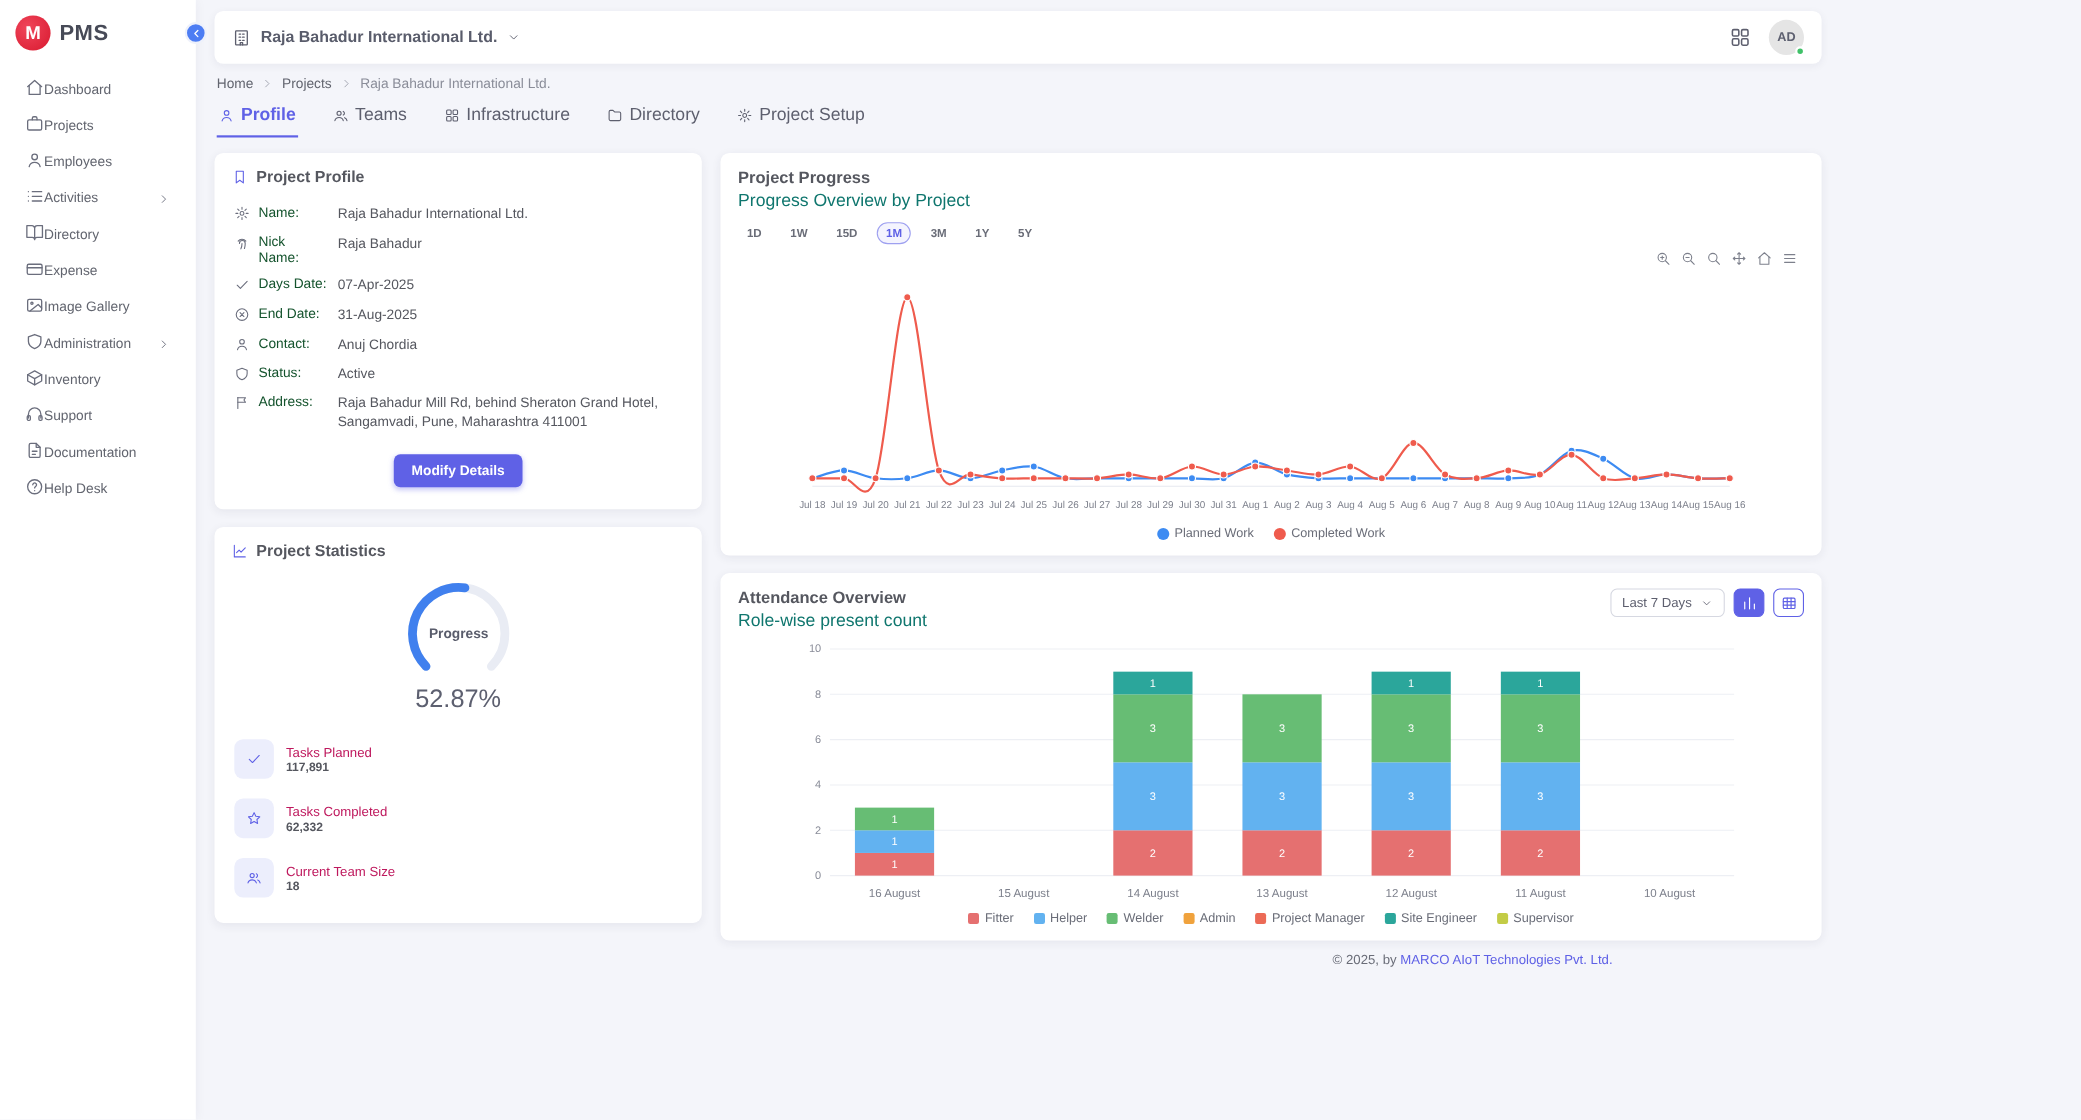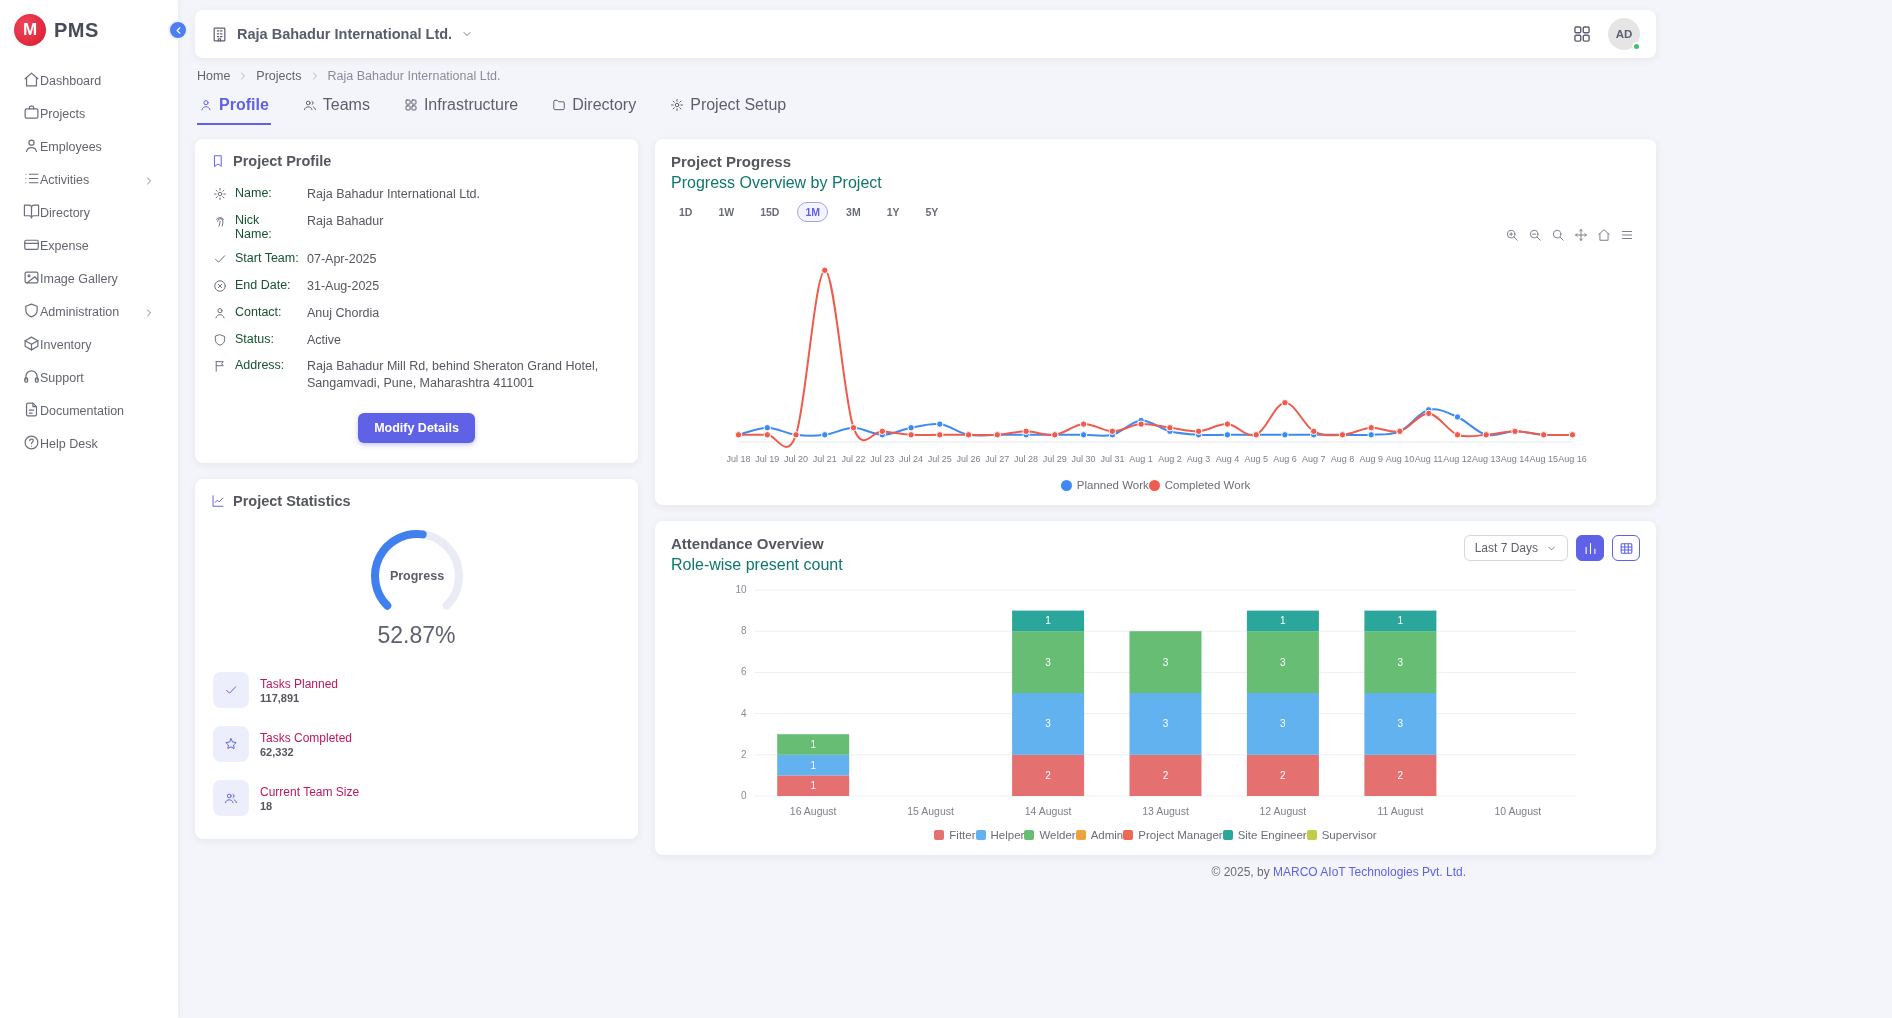--- a/index.html
+++ b/index.html
@@ -70,21 +70,21 @@
   .stat-label { font-size:12px; color:#be185d; }
   .stat-value { font-size:11px; font-weight:bold; color:#55575f; margin-top:1px; }
 
   
   .card-sub { font-size:16px; color:#0f766e; margin-top:-8px; margin-bottom:10px; }
   .range-row { display:flex; align-items:center; gap:10px; margin:2px 0 4px; }
   .range-btn { background:none; border:1px solid transparent; color:#6a6d78; font-size:10.5px; font-weight:bold; padding:3px 7px; border-radius:12px; cursor:pointer; font-family:inherit; }
   .range-btn.active { color:#5f61e6; border-color:#9ea0f0; background:#f4f4fe; }
   .chart-toolbar { display:flex; justify-content:flex-end; gap:9px; color:#7d808c; padding:2px 6px 0; height:18px; }
   .chart-toolbar svg { width:14px; height:14px; cursor:pointer; }
-  .legend { display:flex; justify-content:center; font-size:11.5px; color:#6a6d78; margin-top:4px; flex-wrap:wrap; }
+  .legend { display:flex; justify-content:center; gap:18px; font-size:11.5px; color:#6a6d78; margin-top:4px; flex-wrap:wrap; }
   .lg-item { display:flex; align-items:center; gap:5px; cursor:pointer; }
   .lg-sw { width:10px; height:10px; display:inline-block; }
   .lg-sw.round { border-radius:50%; width:11px; height:11px; }
   .lg-sw.square { border-radius:2px; }
 
   
   .att-head { display:flex; justify-content:space-between; align-items:flex-start; margin-bottom:8px; }
   .att-controls { display:flex; align-items:center; gap:8px; }
   .select-box { display:flex; align-items:center; gap:8px; border:1px solid #d6d8e1; border-radius:6px; padding:5px 10px; font-size:12px; color:#5d5f6e; cursor:pointer; background:#fff; }
   .select-box svg { width:11px; height:11px; }
@@ -420,21 +420,21 @@
               <svg class="ic ic-sm">
                 <use href="#i-finger"></use>
               </svg>
               <span class="field-label">Nick Name:</span>
               <span class="field-value">Raja Bahadur</span>
             </div>
           <div class="field-row">
               <svg class="ic ic-sm">
                 <use href="#i-check"></use>
               </svg>
-              <span class="field-label">Start Team:</span>
+              <span class="field-label">Days Date:</span>
               <span class="field-value">07-Apr-2025</span>
             </div>
           <div class="field-row">
               <svg class="ic ic-sm">
                 <use href="#i-xcircle"></use>
               </svg>
               <span class="field-label">End Date:</span>
               <span class="field-value">31-Aug-2025</span>
             </div>
           <div class="field-row">

